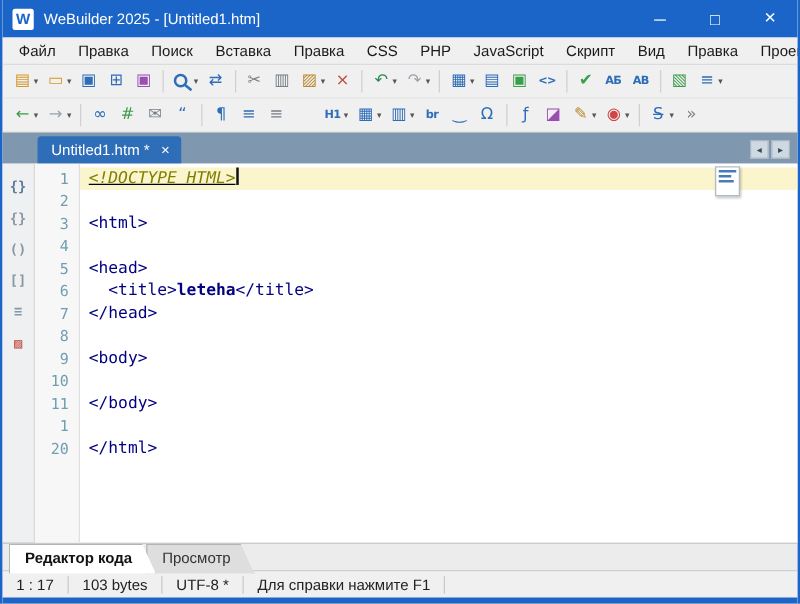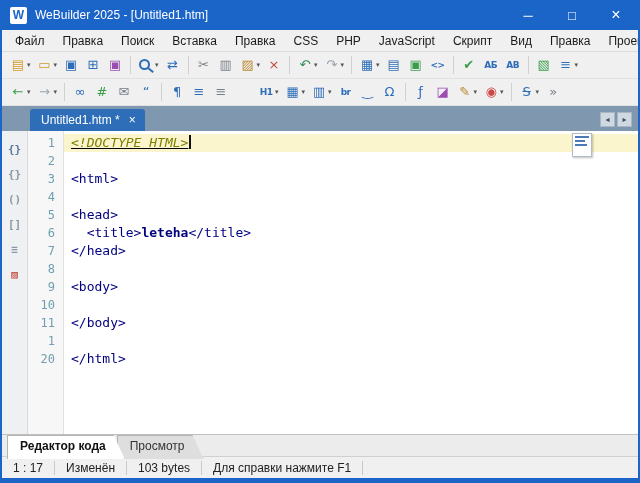--- a/index.html
+++ b/index.html
@@ -399,20 +399,20 @@
   </div>
 
   <div class="vtabs">
       <div class="vtab active"><span class="vlabel">Редактор кода</span></div>
       <div class="vtab"><span class="vlabel">Просмотр</span></div>
     </div>
 
   <div class="statusbar">
     <div class="scells">
         <div class="scell">1 : 17</div>
-        <div class="scell">Изменён</div>
         <div class="scell">103 bytes</div>
+        <div class="scell">UTF-8 *</div>
         <div class="scell">Для справки нажмите F1</div>
       </div>
   </div>
 
   <div class="bottomstrip"></div>
 </div>
 
 </body></html>

